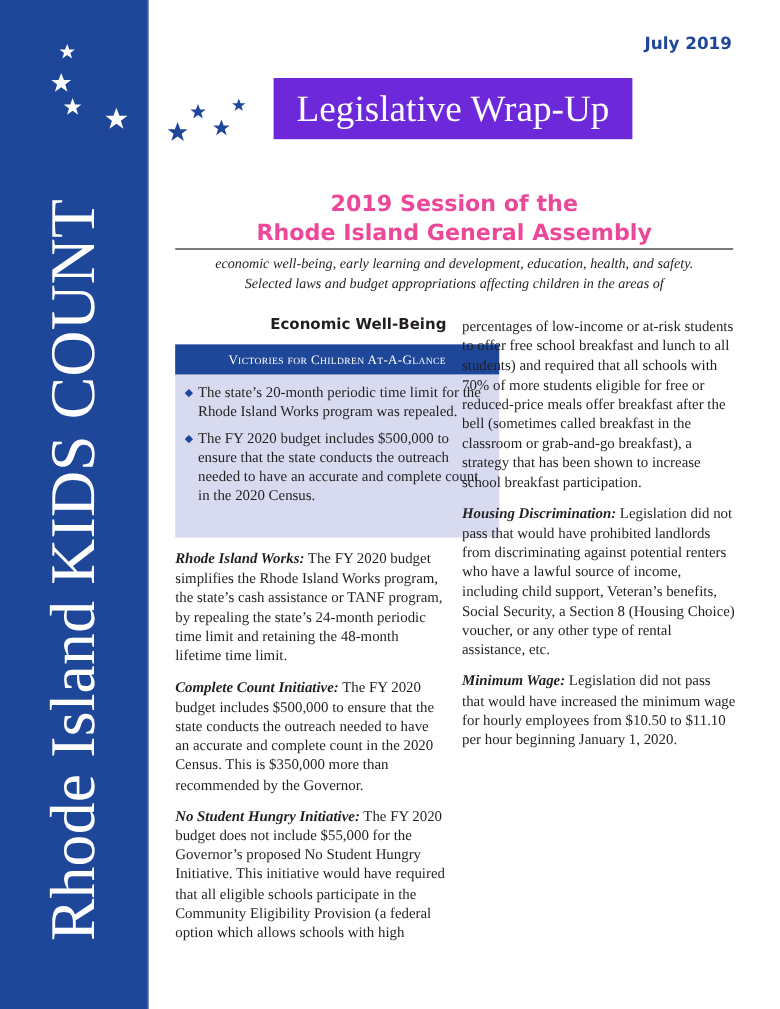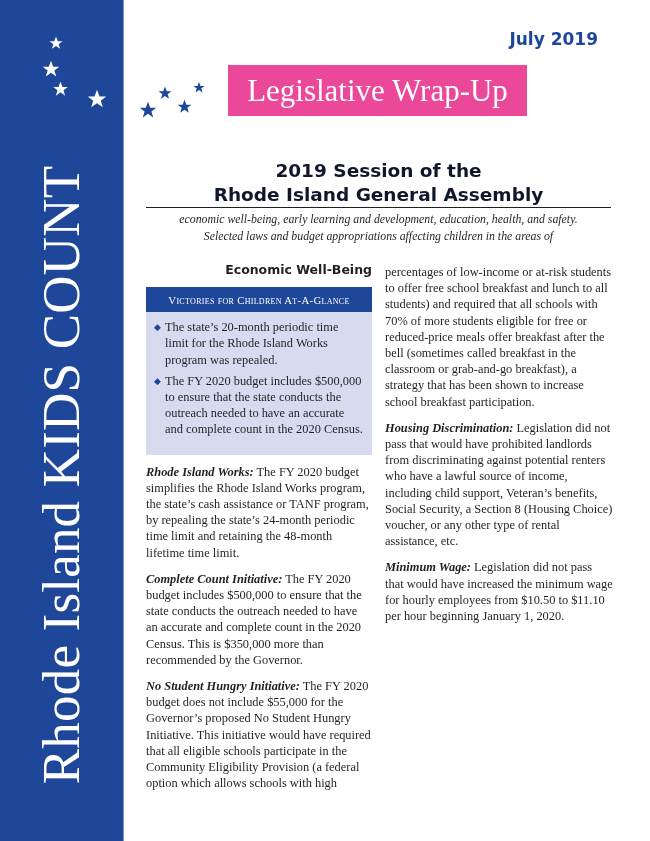--- a/index.html
+++ b/index.html
@@ -16,56 +16,56 @@
     .sidebar-title {
       position: absolute; left: 61px; top: 475px;
       transform: translate(-50%, -50%) rotate(-90deg);
       white-space: nowrap;
       color: #ffffff;
       font-family: "Liberation Serif", "DejaVu Serif", serif;
       font-size: 53px; letter-spacing: 0.2px;
     }
     .star { position: absolute; }
     .date {
-      position: absolute; right: 52px; top: 29px;
+      position: absolute; right: 40px; top: 29px;
       color: #1f4799; font-weight: bold;
       font-family: "DejaVu Sans", "Liberation Sans", sans-serif;
-      font-size: 17px;
+      font-size: 14px;
     }
     .banner {
       position: absolute; left: 228px; top: 65px; width: 299px; height: 51px;
-      background: #ec4899; color: #fff;
+      background: #6d28d9; color: #fff;
       font-family: "Liberation Serif", serif; font-size: 31px;
       display: flex; align-items: center; justify-content: center;
     }
     .headline {
       position: absolute; left: 146px; width: 465px; top: 159px;
       text-align: center;
       font-family: "DejaVu Sans", "Liberation Sans", sans-serif;
-      font-weight: bold; font-size: 18.5px; line-height: 24px; color: #0f172a;
+      font-weight: bold; font-size: 18.5px; line-height: 24px; color: #ec4899;
     }
     .rule {
       position: absolute; left: 146px; top: 207px; width: 465px; height: 1px;
       background: #231f20;
     }
     .subtitle {
       position: absolute; left: 146px; width: 465px; top: 211px;
       text-align: center; font-style: italic; font-size: 11.8px; line-height: 17px;
     }
     .col {
       position: absolute; font-size: 12.4px; line-height: 16.2px;
     }
     .col-left { left: 146px; top: 262px; width: 226px; }
     .col-right { left: 385px; top: 264px; width: 228px; }
     .section-heading {
       text-align: right;
       font-family: "DejaVu Sans", "Liberation Sans", sans-serif;
       font-weight: bold; font-size: 12.5px; margin-bottom: 9px; padding-left: 4px;
     }
-    .victories { background: #d8dbf0; width: 226px; padding-bottom: 12px; }
+    .victories { background: #d8dbf0; width: 270px; padding-bottom: 22px; }
     .victories-header {
       background: #1f4799; color: #fff; height: 25px;
       display: flex; align-items: center; justify-content: center;
       font-size: 10.8px; letter-spacing: 0.3px; font-variant: small-caps;
     }
     .victories-list { list-style: none; margin: 0; padding: 7px 8px 0 8px; }
     .victories-list li {
       position: relative; padding-left: 11px; margin-bottom: 5px;
       font-size: 12.4px; line-height: 16.2px;
     }

